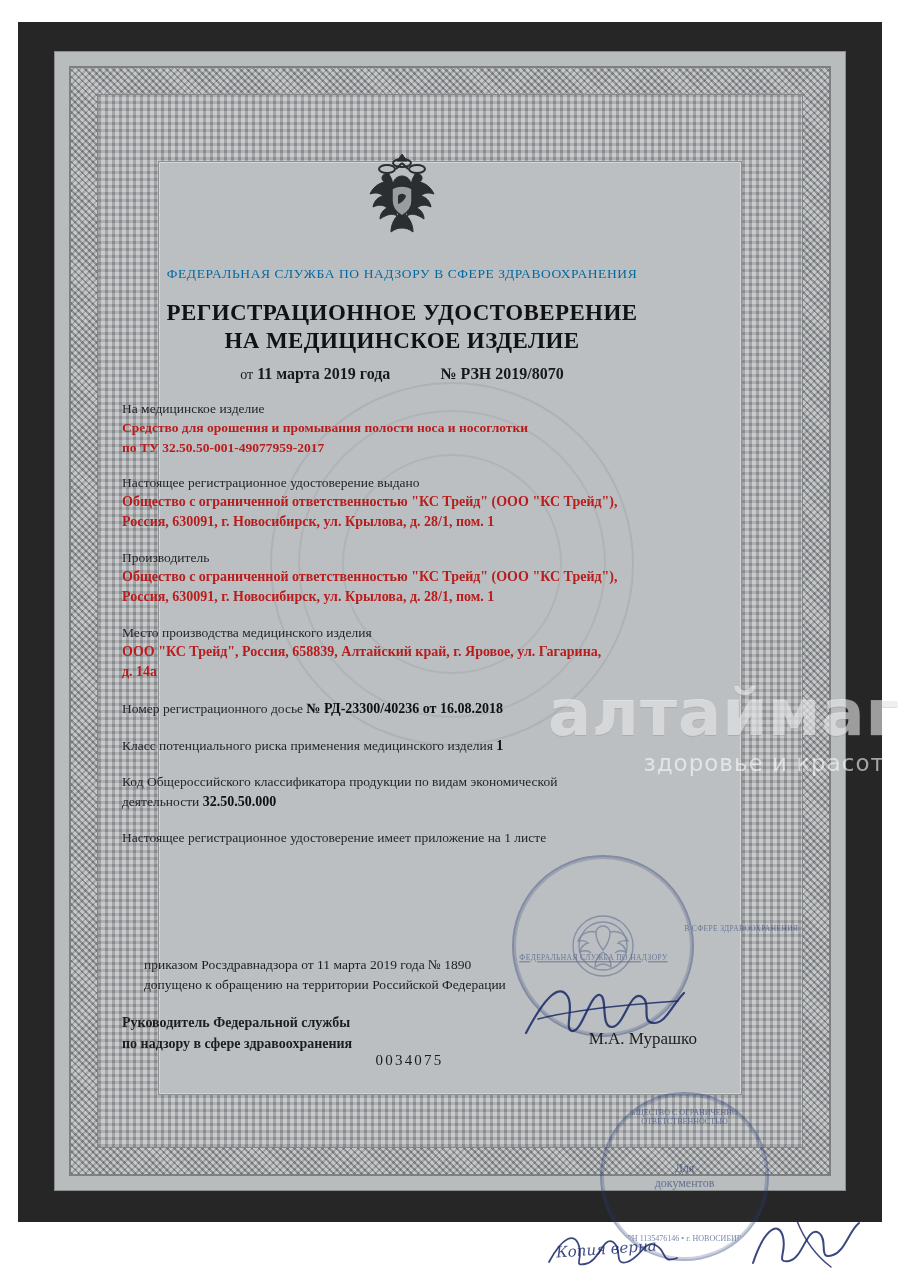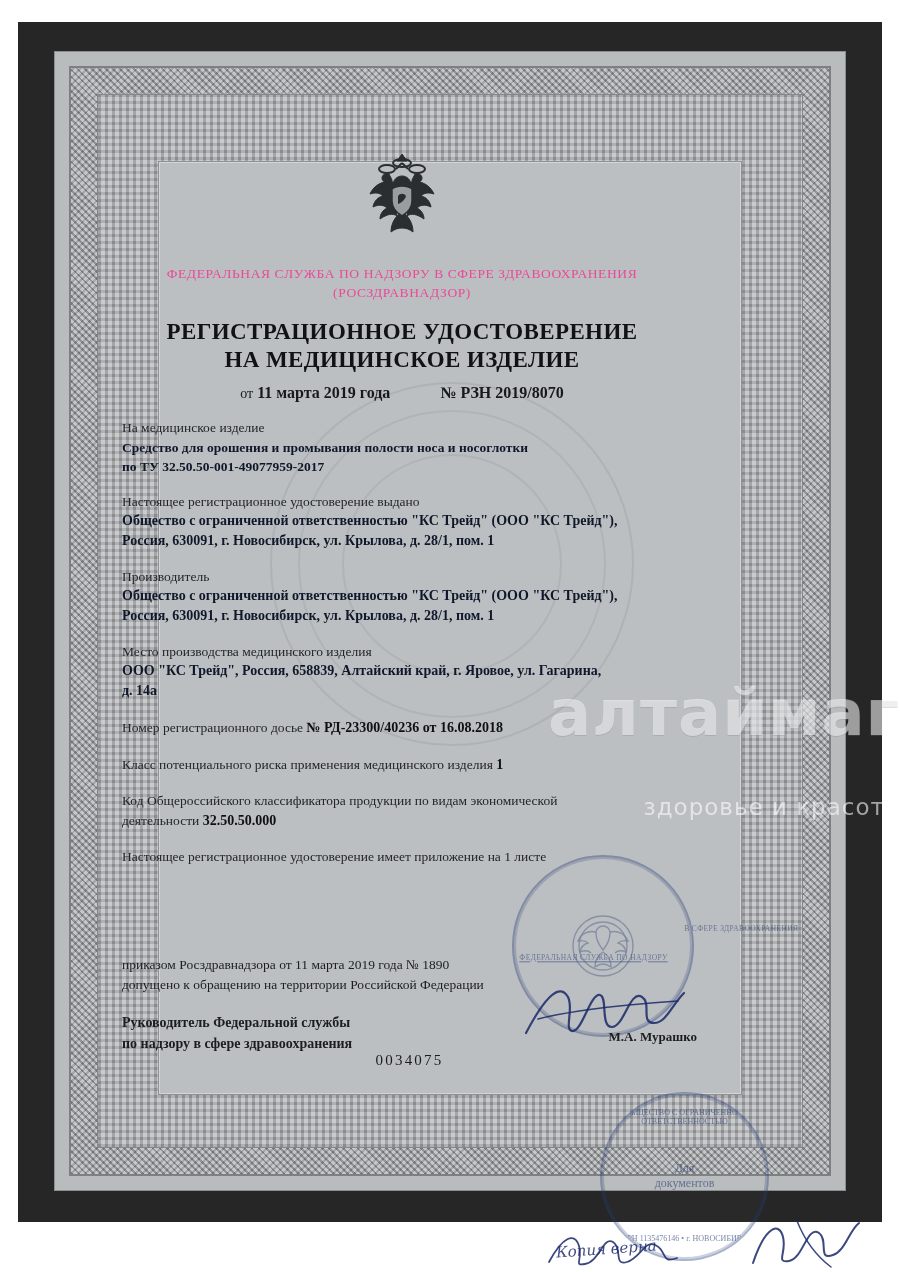--- a/index.html
+++ b/index.html
@@ -118,21 +118,21 @@
     text-align: center;
     margin-bottom: 14px;
   }
   .coat svg { display: inline-block; }
 
   .agency {
     text-align: center;
     font-size: 13.5px;
     letter-spacing: .6px;
     line-height: 1.42;
-    color: #ec4899;
+    color: #0369a1;
   }
   .title {
     text-align: center;
     font-weight: bold;
     font-size: 23px;
     letter-spacing: .4px;
     line-height: 1.22;
     margin-top: 16px;
     color: #101214;
   }
@@ -151,46 +151,46 @@
   .block { margin-top: 17px; }
   .lbl {
     font-size: 13.5px;
     line-height: 1.35;
     color: #232528;
   }
   .val {
     font-size: 14px;
     font-weight: bold;
     line-height: 1.42;
-    color: #0f172a;
+    color: #b91c1c;
   }
   .val.small { font-size: 13.5px; }
   .inline-mixed {
     font-size: 13.5px;
     line-height: 1.45;
     color: #232528;
   }
   .inline-mixed b { font-size: 14px; color: #0e1011; }
 
   
   .footer {
     position: absolute;
     left: 122px;
     top: 955px;
     width: 575px;
     color: #1b1d1f;
   }
-  .footer .fl { font-size: 13.5px; line-height: 1.5; }
+  .footer .fl { font-size: 13.5px; line-height: 1.5; padding-left: 22px; }
   .footer .fb { font-size: 14px; font-weight: bold; line-height: 1.5; margin-top: 16px; }
   .signer {
     position: absolute;
     right: 0;
     top: 74px;
-    font-size: 13px;
-    font-weight: bold;
+    font-size: 17px;
+    font-weight: normal;
     white-space: nowrap;
   }
   .serial {
     position: absolute;
     left: 122px;
     top: 1052px;
     width: 575px;
     text-align: center;
     font-size: 15px;
     letter-spacing: 2.2px;
@@ -212,21 +212,20 @@
     font-weight: bold;
     color: rgba(255,255,255,.50);
     letter-spacing: 1px;
     text-shadow: 0 1px 0 rgba(120,125,130,.25);
   }
   .wm .wm-sub {
     font-family: "DejaVu Sans", sans-serif;
     font-size: 23px;
     color: rgba(255,255,255,.58);
     letter-spacing: 1px;
-    margin-top: 44px;
   }
 
   
   .stamp {
     position: absolute;
     border-radius: 50%;
     border: 2px solid rgba(40,60,120,.55);
     box-shadow: inset 0 0 0 2px rgba(40,60,120,.30);
     color: rgba(35,55,115,.75);
     pointer-events: none;
@@ -352,21 +351,20 @@
 
           <path d="M46 36 c-6 0 -10 3 -10 3 v12 c0 7 5 12 10 15 c5 -3 10 -8 10 -15 v-12 s-4 -3 -10 -3z" fill="#9a9da0" stroke-width="1.5"></path>
 
           <path d="M42 46 c2 -3 6 -3 8 0 c-1 4 -5 7 -8 8z" fill="#2b2e31" stroke="none"></path>
         </g>
       </svg>
     </div>
 
     <div class="agency">
       <div>ФЕДЕРАЛЬНАЯ СЛУЖБА ПО НАДЗОРУ В СФЕРЕ ЗДРАВООХРАНЕНИЯ</div>
-      <div>(РОСЗДРАВНАДЗОР)</div>
     </div>
 
     <div class="title">
       <div>РЕГИСТРАЦИОННОЕ УДОСТОВЕРЕНИЕ</div>
       <div>НА МЕДИЦИНСКОЕ ИЗДЕЛИЕ</div>
     </div>
 
     <div class="dateline">
       <div>
         <span class="d-from">от</span>

